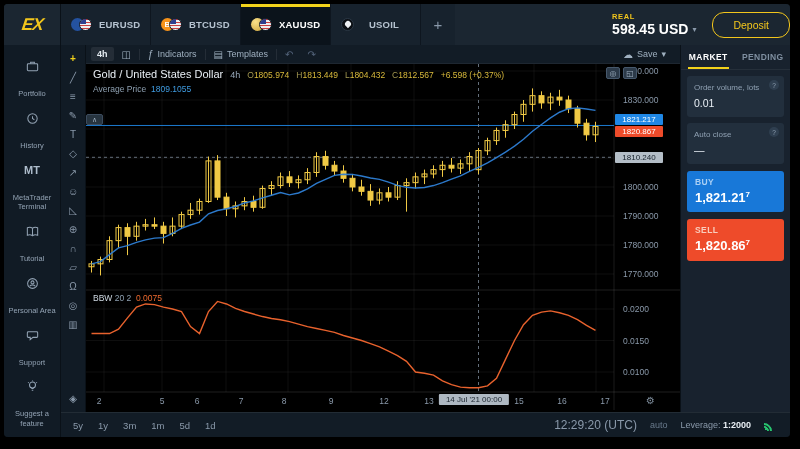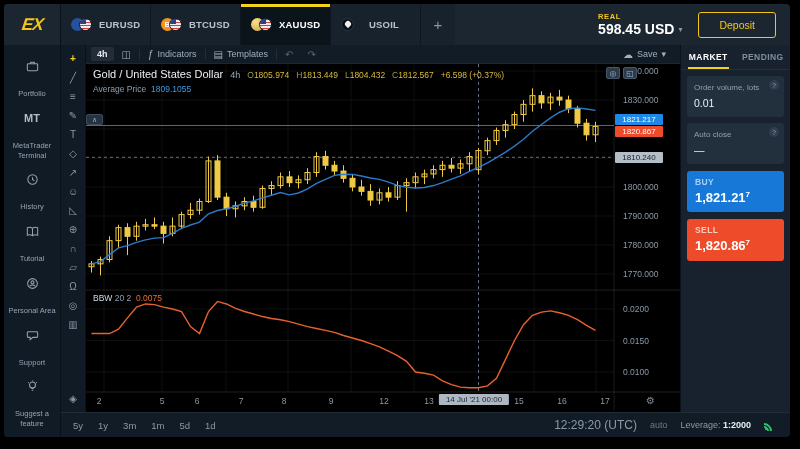--- a/index.html
+++ b/index.html
@@ -31,22 +31,22 @@
   .gold { background:radial-gradient(circle at 35% 30%,#f9e08a,#caa23a); }
   .oil { background:#0b0f14; border:1px solid #2b3razor845; }
   .oil { border:1px solid #2b3845; display:flex; align-items:center; justify-content:center; }
   .drop { width:6px; height:6px; background:#eceff2; border-radius:50% 50% 50% 0; transform:rotate(-45deg); }
   .addtab { width:34px; background:#17222d; color:#8a99aa; font-size:15px; cursor:pointer; }
   .balance { margin-left:auto; margin-right:16px; display:flex; flex-direction:column; justify-content:center; align-items:flex-start; }
   .real { color:#f2c61c; font-size:7.5px; font-weight:bold; letter-spacing:.6px; }
   .amount-row { display:flex; align-items:center; gap:4px; }
   .amount { color:#fff; font-size:14px; font-weight:bold; }
   .caret { color:#8a99aa; font-size:8px; }
-  .deposit { align-self:center; margin-right:14px; border:1px solid #f2c61c; color:#f2c61c;
-    font-size:10.5px; padding:6px 20px; border-radius:3px; background:transparent; cursor:pointer; }
+  .deposit { align-self:center; border:1px solid #f2c61c; color:#f2c61c;
+    font-size:10.5px; padding:6px 20px; border-radius:12px; background:transparent; cursor:pointer; }
 
   
   .body-row { flex:1; display:flex; min-height:0; }
   .sidebar { flex:0 0 57px; background:#111b25; border-right:1px solid #0a1118;
     display:flex; flex-direction:column; align-items:center; padding-top:8px; }
   .side-item { display:flex; flex-direction:column; align-items:center; gap:15px; padding:6px 2px; width:100%; cursor:pointer; }
   .side-label { font-size:7.5px; color:#93a3b4; text-align:center; line-height:1.3; }
   .side-item svg { stroke:#93a3b4; fill:none; stroke-width:1.1; }
   .mt-text { font-size:11px; font-weight:bold; color:#aebdcc; height:15px; line-height:15px; }
   .logout-item { margin-top:auto; margin-bottom:6px;margin-left:14px; }
@@ -198,29 +198,29 @@
 
     <div class="sidebar">
       <div class="side-item">
         <svg width="15" height="15" viewBox="0 0 16 16">
             <rect x="2.5" y="5" width="11" height="7.5" rx="1"></rect>
             <path d="M6 5V3.5h4V5"></path>
           </svg>
         <span class="side-label">Portfolio</span>
       </div>
       <div class="side-item">
+        <svg width="15" height="15" viewBox="0 0 16 16">
+            <circle cx="8" cy="8" r="5"></circle>
+            <path d="M8 5.5V8l2 1.5"></path>
+          </svg>
+        <span class="side-label">History</span>
+      </div>
+      <div class="side-item">
         <span class="mt-text">MT</span>
         <span class="side-label">MetaTrader Terminal</span>
-      </div>
-      <div class="side-item">
-        <svg width="15" height="15" viewBox="0 0 16 16">
-            <circle cx="8" cy="8" r="5"></circle>
-            <path d="M8 5.5V8l2 1.5"></path>
-          </svg>
-        <span class="side-label">History</span>
       </div>
       <div class="side-item">
         <svg width="15" height="15" viewBox="0 0 16 16">
             <path d="M8 4.5C6.5 3.5 4 3.5 2.5 4v8c1.5-.5 4-.5 5.5.5 1.5-1 4-1 5.5-.5V4c-1.5-.5-4-.5-5.5.5z"></path>
             <path d="M8 4.5v8"></path>
           </svg>
         <span class="side-label">Tutorial</span>
       </div>
       <div class="side-item">
         <svg width="15" height="15" viewBox="0 0 16 16">

